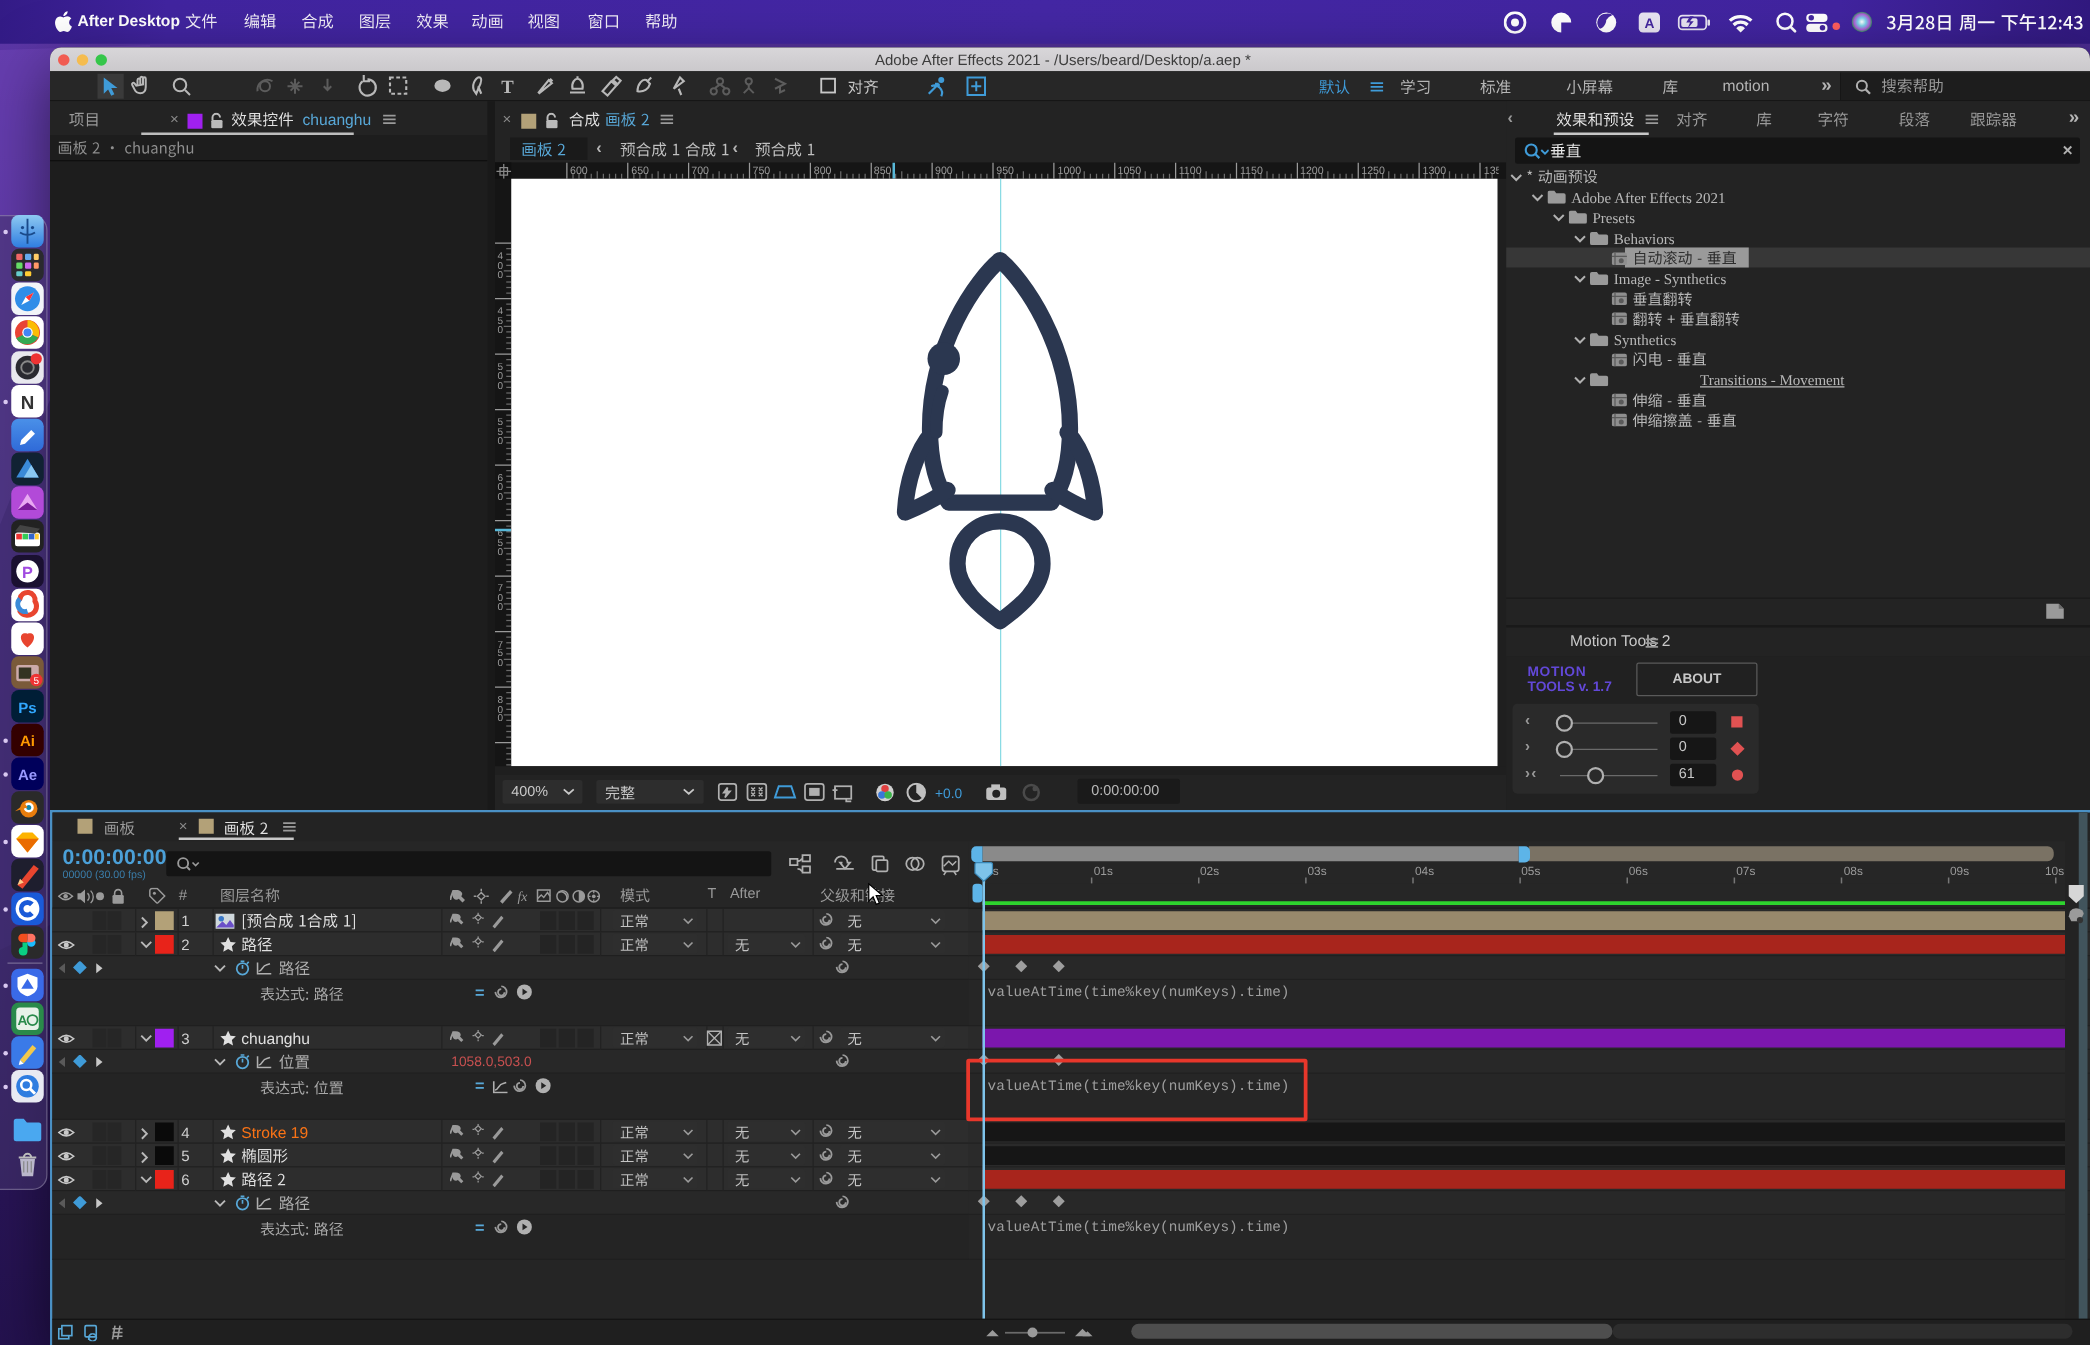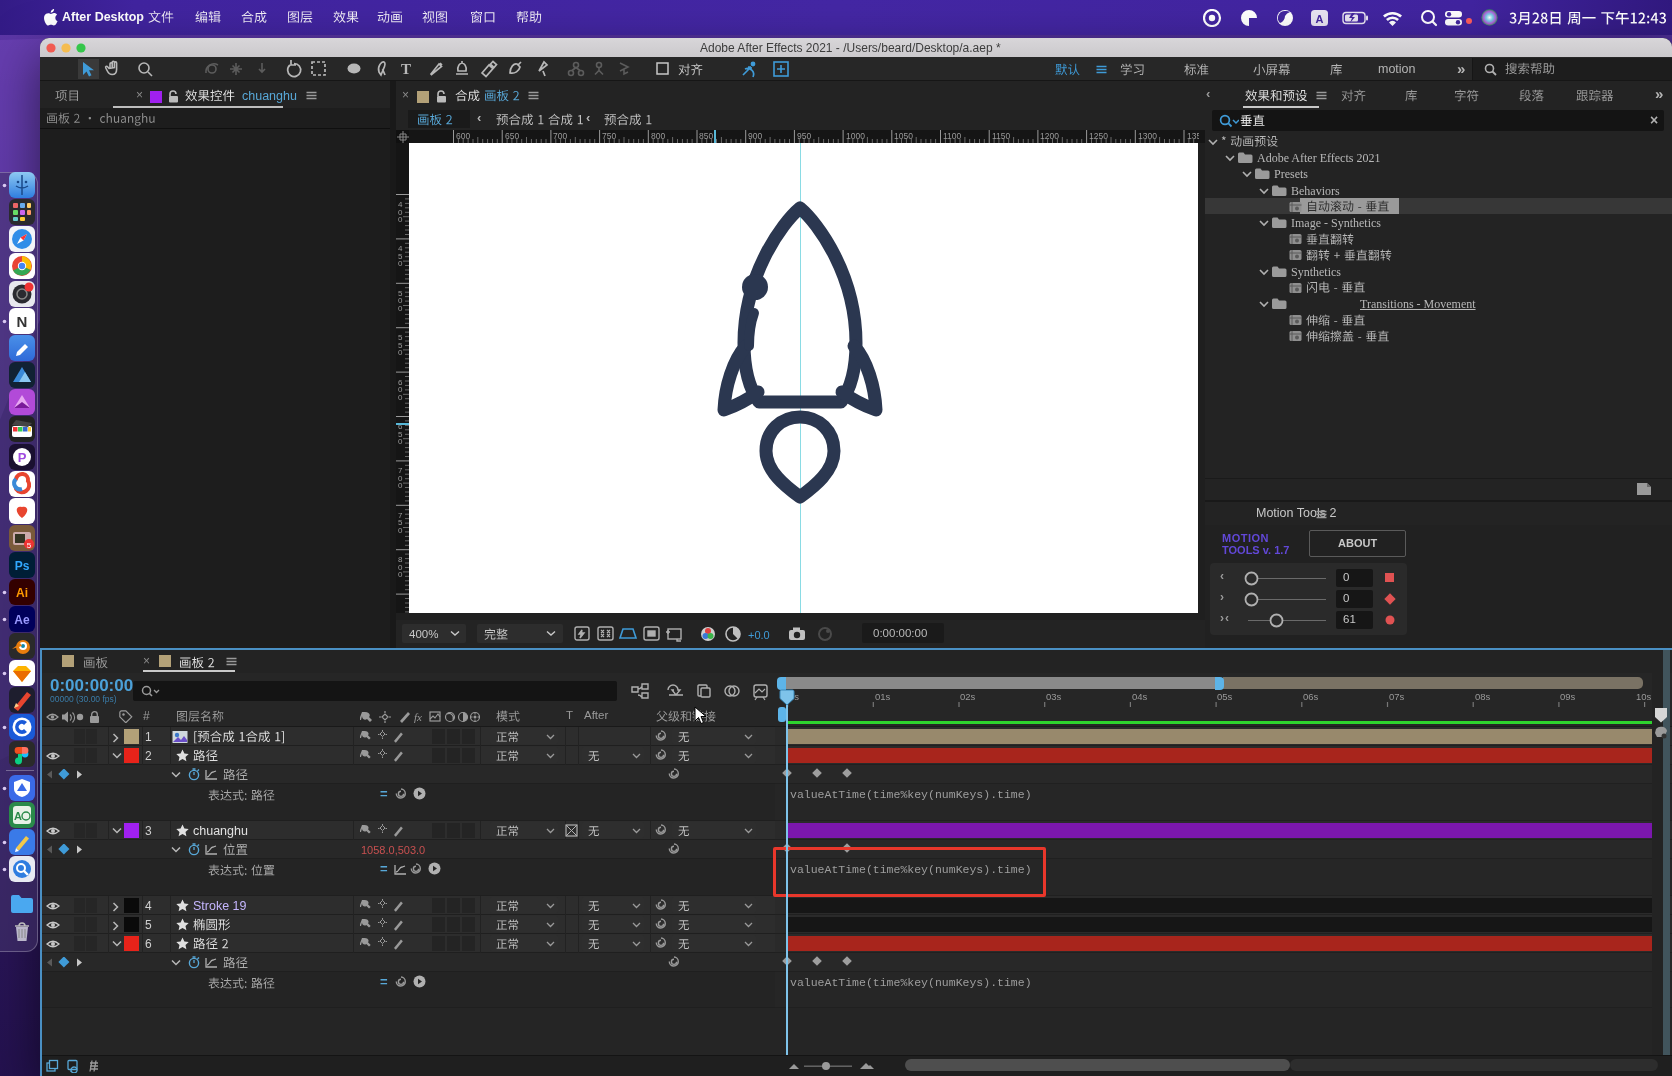--- a/index.html
+++ b/index.html
@@ -1128,21 +1128,21 @@
 <div style="position:absolute;left:74px;top:898px;width:11px;height:15px;background:#262626;"></div>
 <div style="position:absolute;left:86px;top:898px;width:11px;height:15px;background:#262626;"></div>
 <svg class="abs" style="left:112px;top:902px" width="7" height="10">
     <path d="M1.5 1 l4 4 -4 4" fill="none" stroke="#b8b8b8" stroke-width="1.5"></path>
   </svg>
 <div style="position:absolute;left:124px;top:898px;width:15px;height:15px;background:#0a0a0a;"></div>
 <div style="position:absolute;left:145px;top:899px;font:400 12px 'Liberation Sans',sans-serif;color:#d0d0d0;white-space:pre;letter-spacing:0px;">4</div>
 <svg class="abs" style="left:176px;top:899px" width="13" height="13">
     <path d="M6.5 0.5 l1.9 4 4.3.5-3.2 3 .9 4.3-3.9-2.2-3.9 2.2.9-4.3-3.2-3 4.3-.5z" fill="#e0e0e0"></path>
   </svg>
-<div style="position:absolute;left:193px;top:899px;font:400 12.5px 'Liberation Sans',sans-serif;color:#c4b5fd;white-space:pre;letter-spacing:0px;">Stroke 19</div>
+<div style="position:absolute;left:193px;top:899px;font:400 12.5px 'Liberation Sans',sans-serif;color:#f97316;white-space:pre;letter-spacing:0px;">Stroke 19</div>
 <svg class="abs" style="left:360px;top:899px" width="45" height="13">
     <g fill="#9a9a9a">
       <path d="M4.5 1 c3.5 0 5 2.5 3.5 4.2 l2.7 2.7 -1.7 1.7 -2.7-2.7 c-1.7 1.5-4.3 0-4.3-2.4 l-1 3.5 h-1.7 l2.7-7z"></path>
       <path d="M20 4 l2.5-2.5 2.5 2.5 -2.5 2.5z m2.5-4 v1.5 m0 6 v1.5 m-4.5-4.5 h1.5 m6 0 h1.5" stroke="#9a9a9a" stroke-width="1" fill="none"></path>
       <path d="M34 11 l7-8.5 1.8 1.8 -7 8.5z"></path>
     </g>
   </svg>
 <div style="position:absolute;left:432px;top:898px;width:13px;height:15px;background:#242424;"></div>
 <div style="position:absolute;left:447px;top:898px;width:13px;height:15px;background:#242424;"></div>
 <div style="position:absolute;left:462px;top:898px;width:13px;height:15px;background:#242424;"></div>

